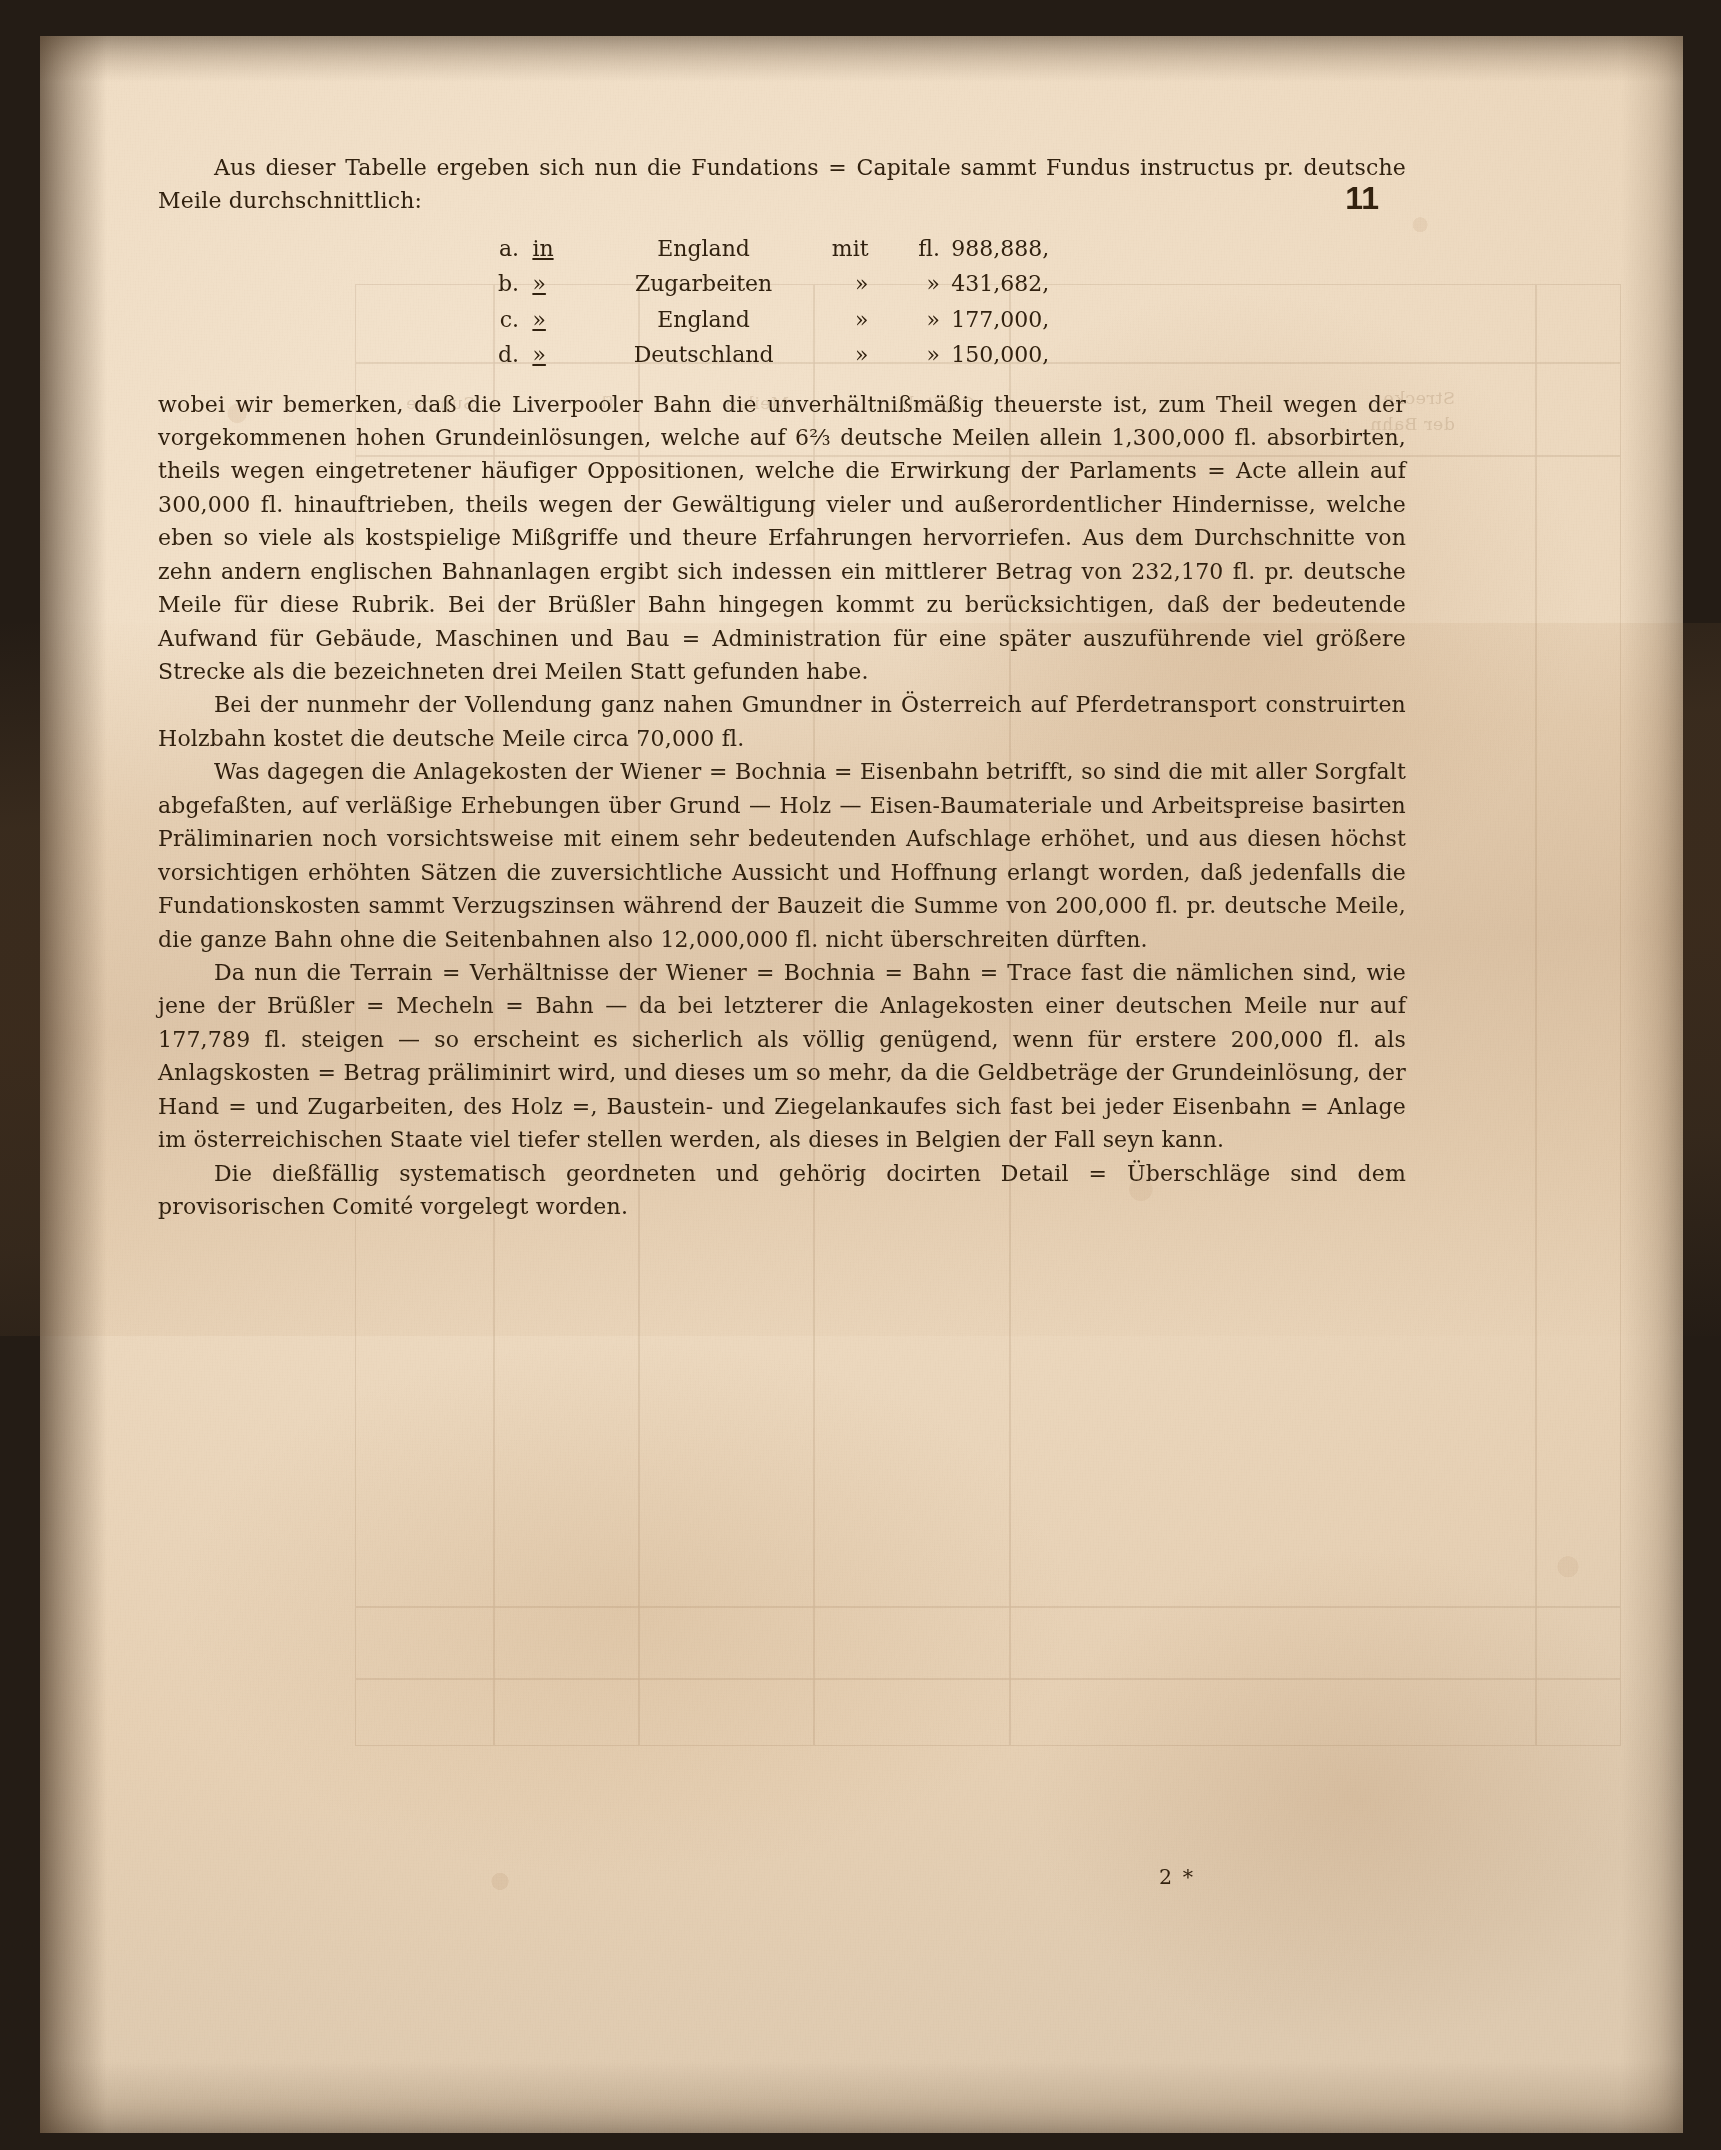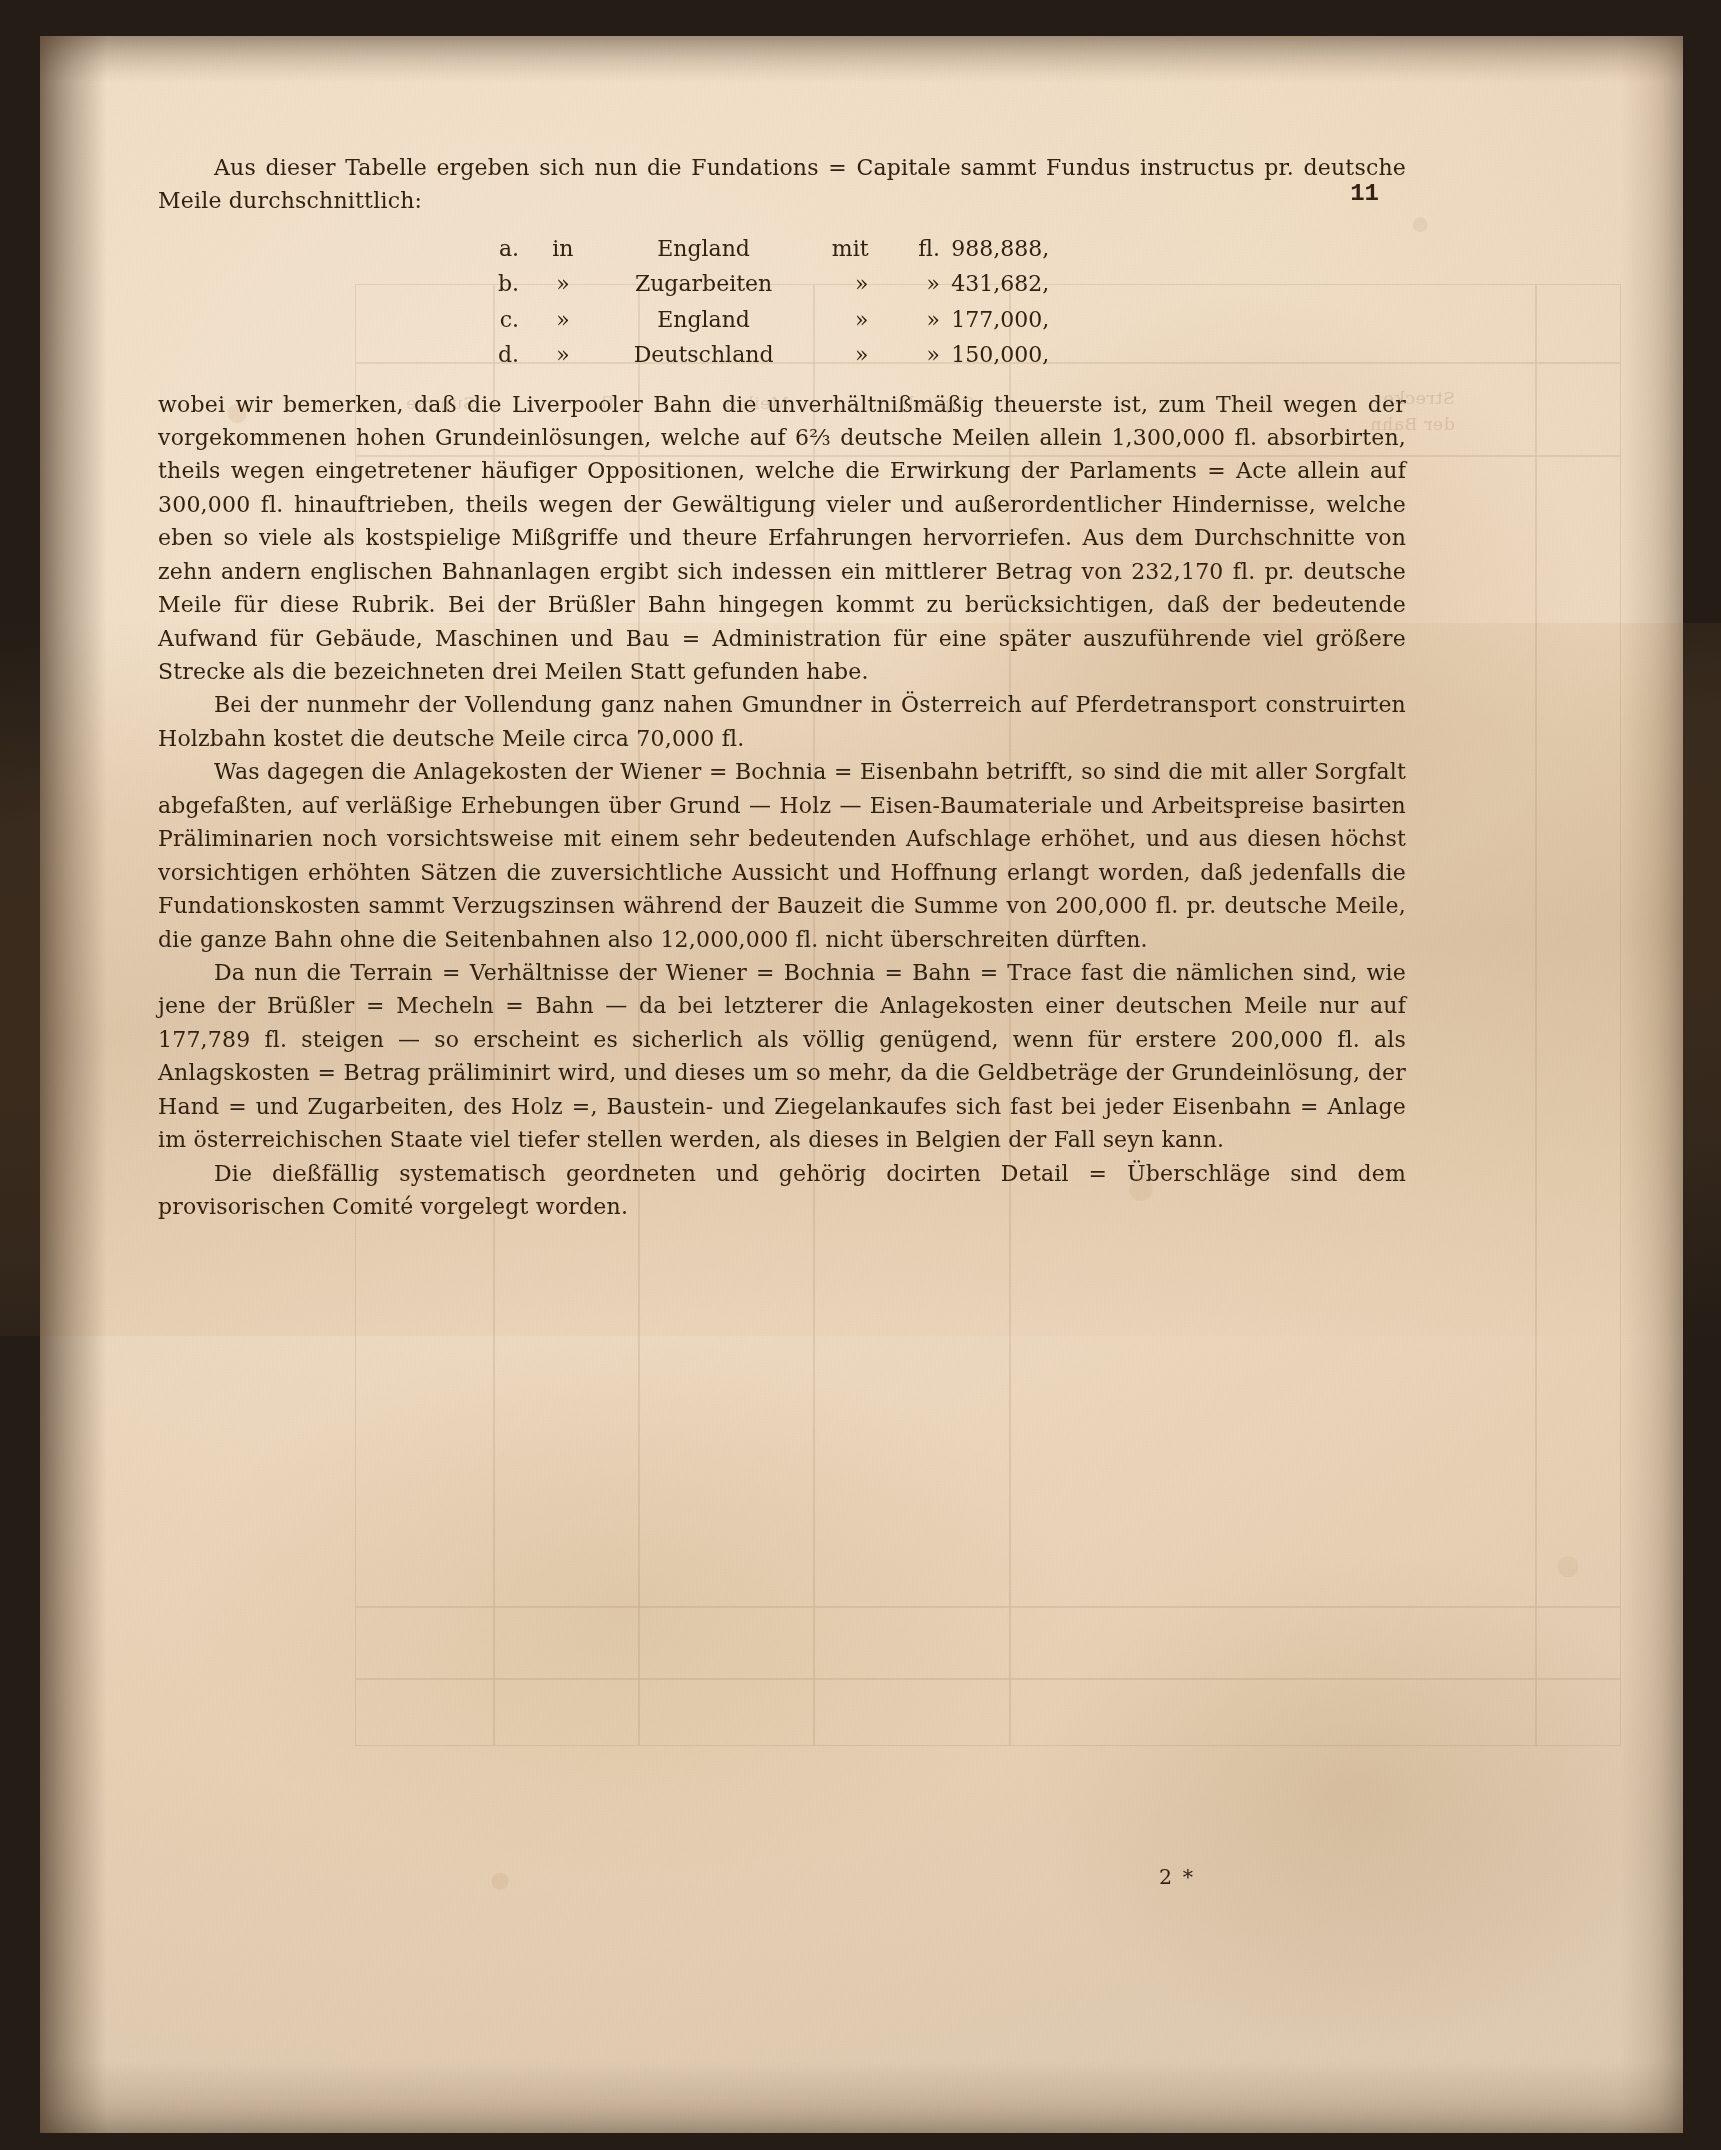--- a/index.html
+++ b/index.html
@@ -129,24 +129,24 @@
   .content {
     position: absolute;
     left: 118px;
     top: 115px;
     width: 1248px;
   }
   .folio {
     position: absolute;
     right: 304px;
     top: 144px;
-    font-size: 24px;
+    font-size: 32px;
     font-weight: bold;
     color: #33220f;
-    font-family: Liberation Mono, monospace;
+    font-family: Liberation Sans, sans-serif;
   }
   p.body {
     margin: 0 0 0 0;
     font-size: 22px;
     line-height: 1.52;
     text-align: justify;
     color: #31210f;
     text-indent: 56px;
     letter-spacing: 0.2px;
   }
@@ -167,22 +167,23 @@
     line-height: 1.60;
   }
   .enum .col-mark {
     width: 67px;
     text-align: right;
     padding-right: 13.4px;
     margin-left: 294px;
   }
   .enum .col-country {
     width: 61px;
-    text-align: center;
+    text-align: left;
     padding-right: 7.2px;
+    text-decoration: underline;
   }
   .enum .col-name {
     width: 206px;
     text-align: center;
   }
   .enum .col-mit {
     width: 62px;
     text-align: right;
     padding-right: 9.3px;
   }

